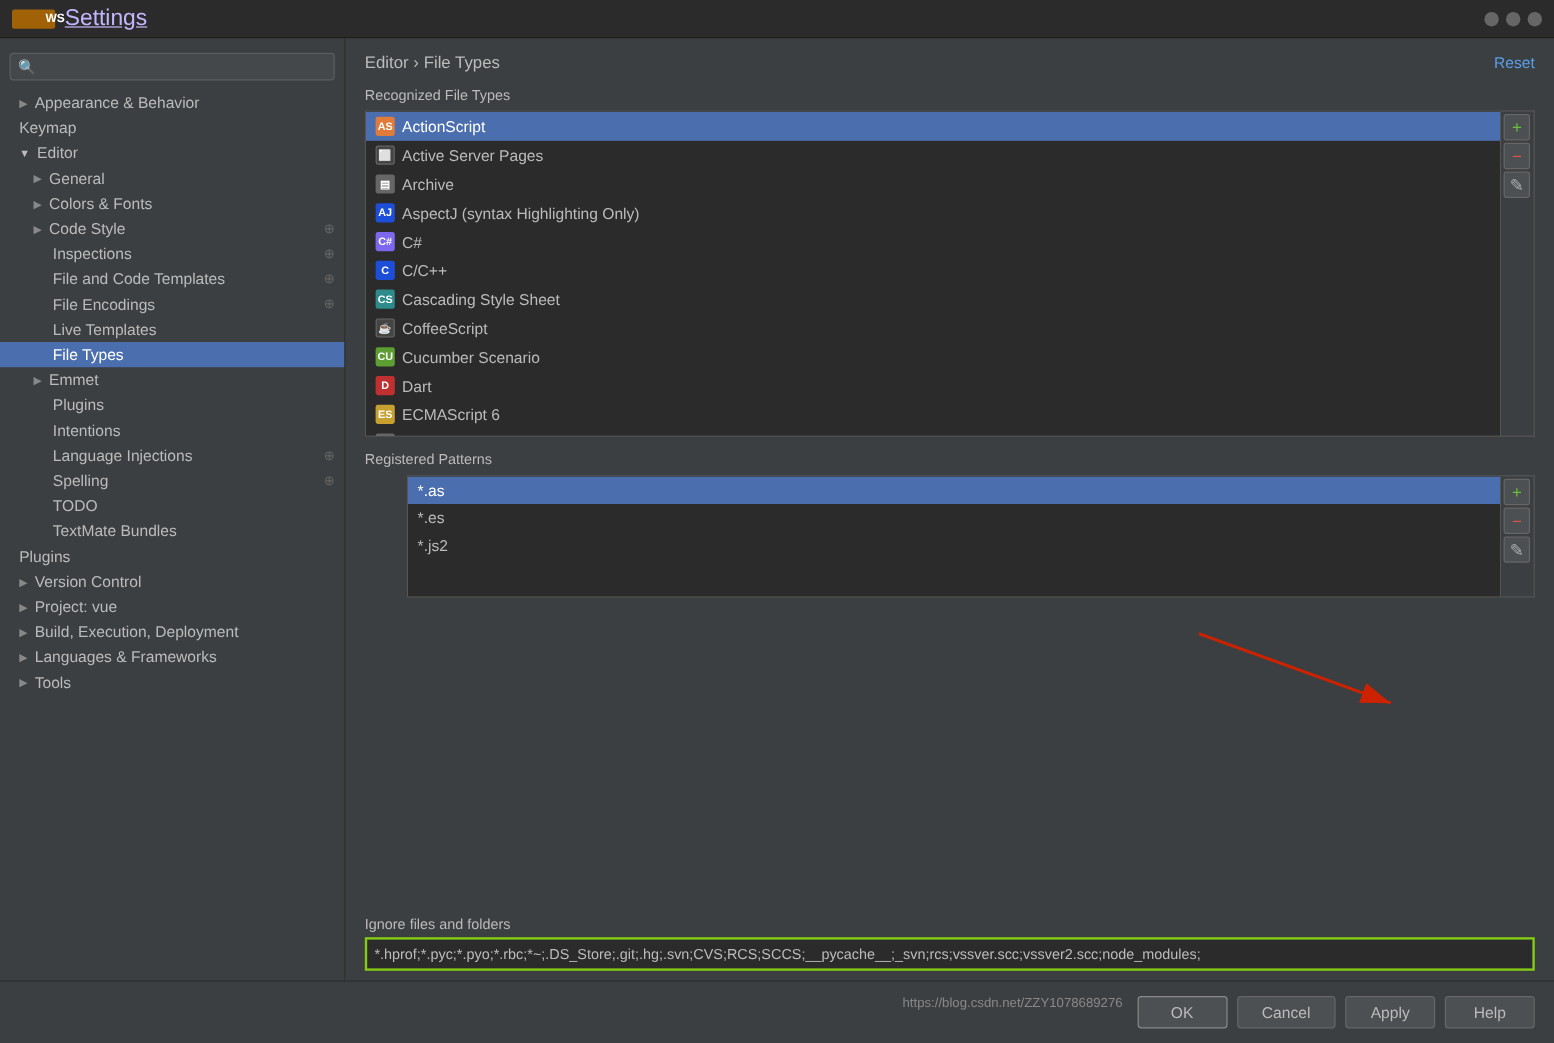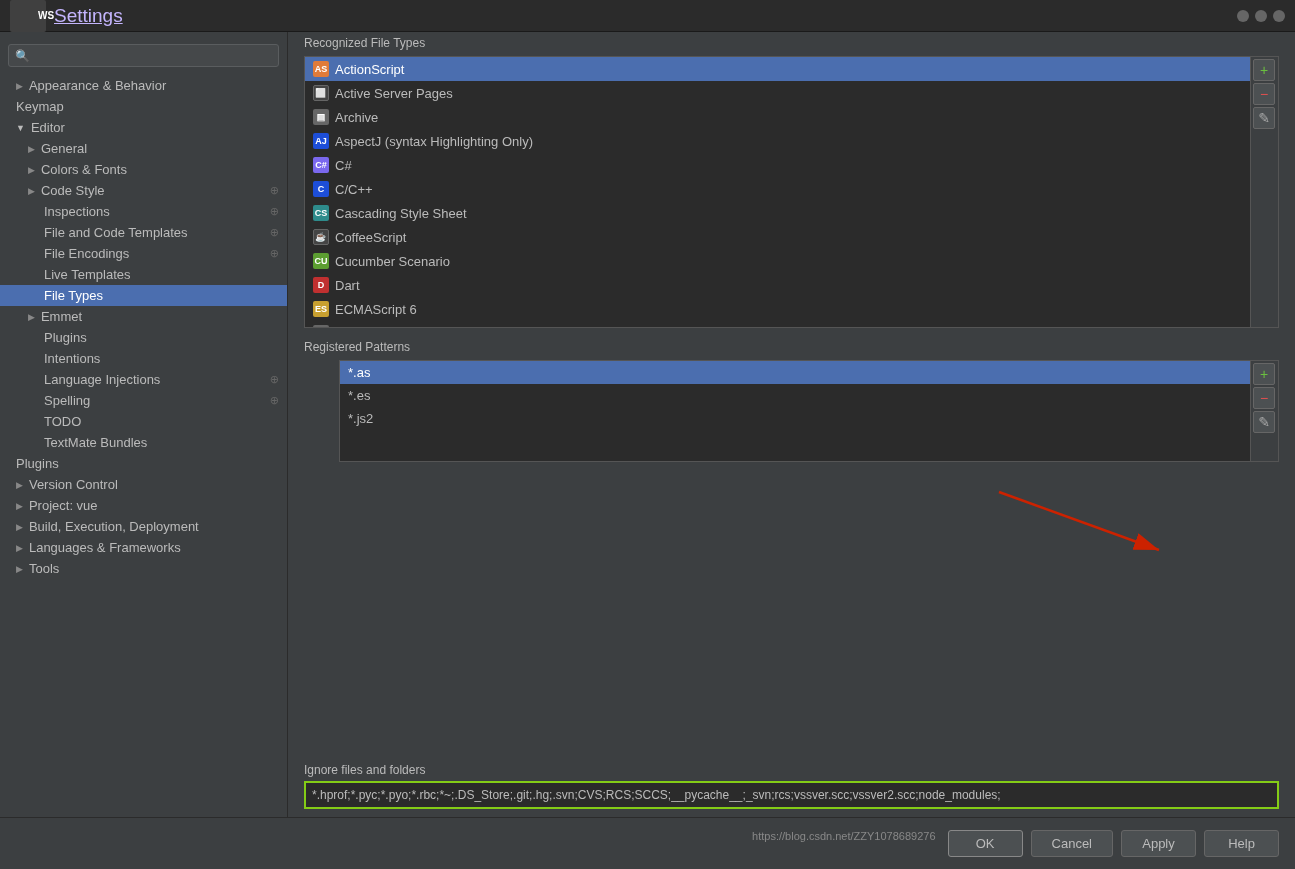--- a/index.html
+++ b/index.html
@@ -26,22 +26,22 @@
       border-bottom: 1px solid #1a1a1a;
       flex-shrink: 0;
     }
     .titlebar-left {
       display: flex;
       align-items: center;
       gap: 8px;
     }
     .titlebar-icon {
       width: 16px;
-      height: 32px;
-      background: #404040;
+      height: 16px;
+      background: #a16207;
       border-radius: 2px;
       font-size: 10px;
       color: white;
       display: flex;
       align-items: center;
       justify-content: center;
       font-weight: bold;
       padding-left: 36px;
     }
     .titlebar-title {
@@ -431,20 +431,26 @@
             <span>Languages &amp; Frameworks</span>
           </div>
           <div class="nav-item">
             <span class="arrow">▶</span>
             <span>Tools</span>
           </div>
         </div>
     </div>
 
     <div class="content">
+      <div class="content-header">
+        <span class="breadcrumb">
+          <span>Editor</span><span> › </span><span>File Types</span>
+        </span>
+        <span class="reset-btn">Reset</span>
+      </div>
 
       <div class="content-main">
 
         <div class="section-label">Recognized File Types</div>
         <div style="display:flex; gap:0; margin-right: 0;">
           <div class="list-container" style="flex:1;">
             <div class="file-types-list" id="file-types-list">
                 <div class="list-item selected">
                   <span class="file-icon icon-orange">AS</span>
                   <span>ActionScript</span>

